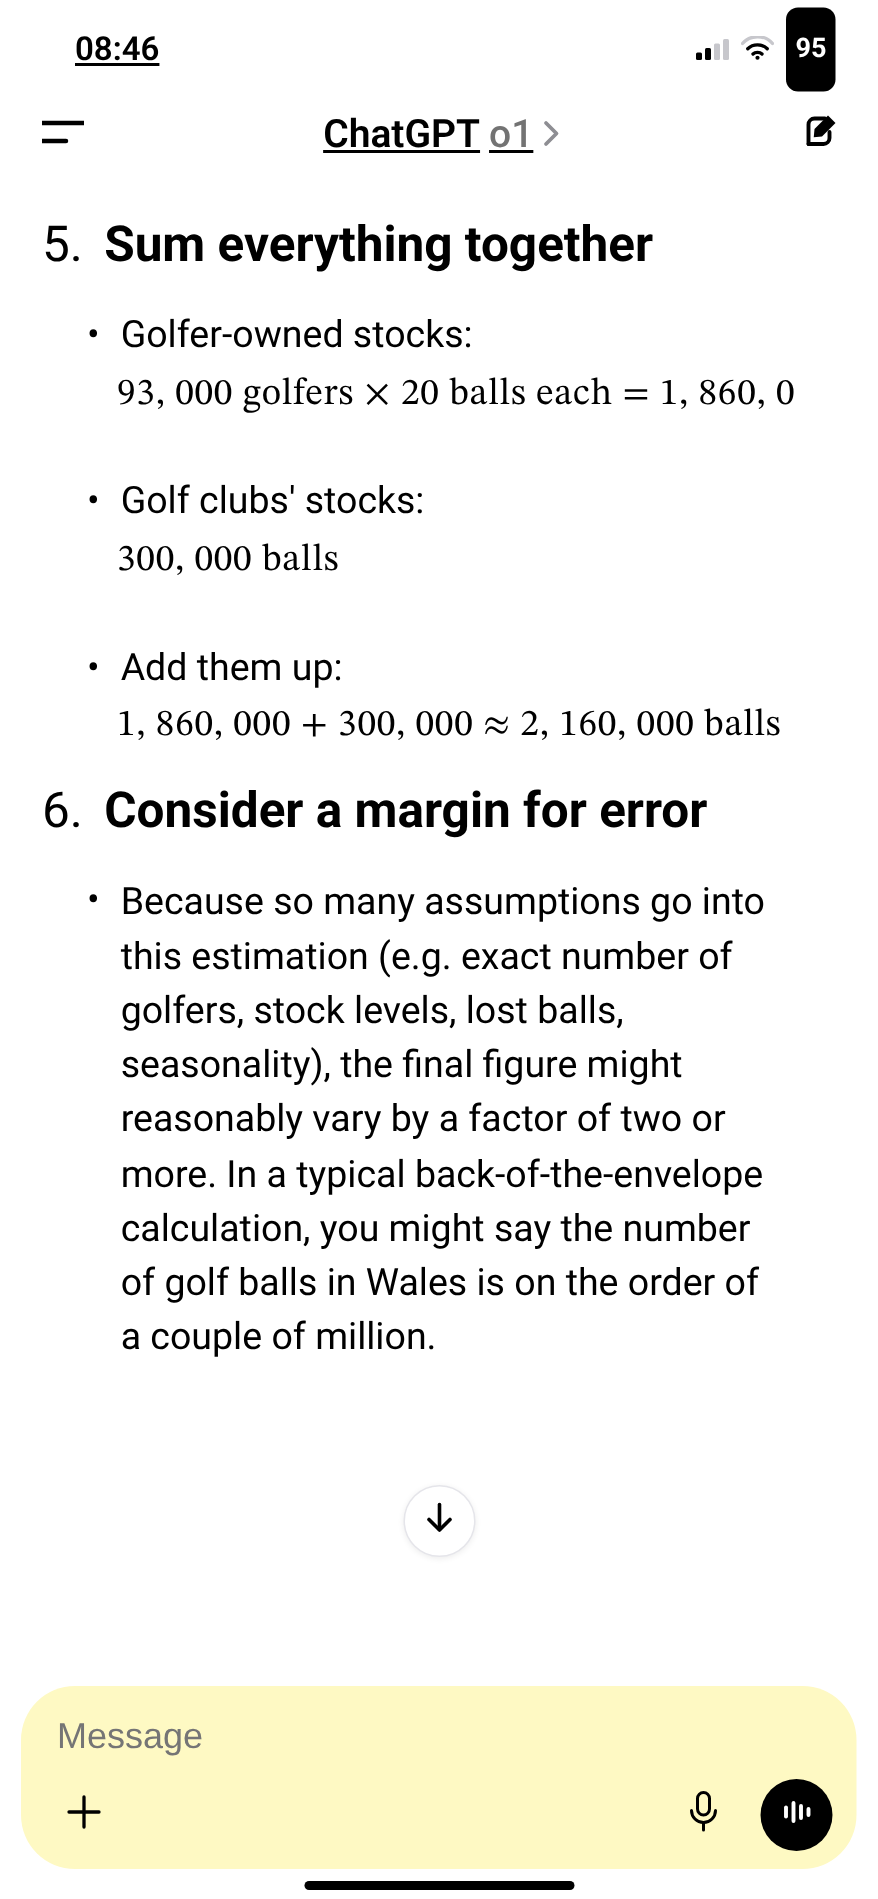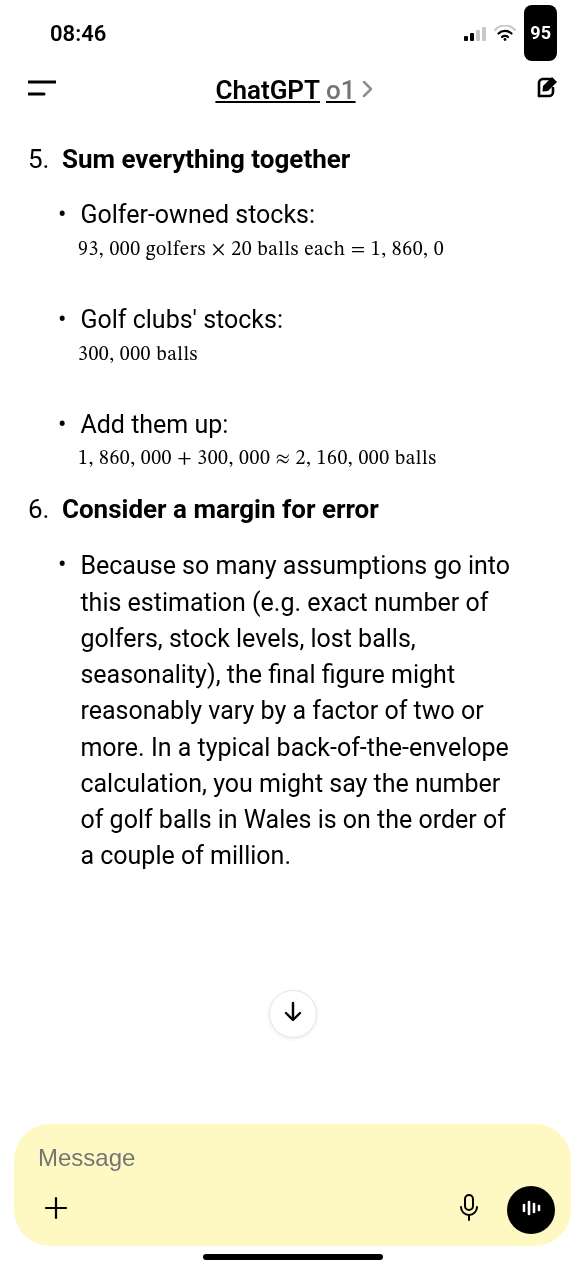--- a/index.html
+++ b/index.html
@@ -13,20 +13,21 @@
 
     
     .status-bar {
       display: flex;
       justify-content: space-between;
       align-items: center;
       padding: 10px 28px 0 50px;
       height: 56px;
       font-weight: 600;
       font-size: 22px;
+      text-decoration: underline;
     }
     .status-right {
       display: flex;
       align-items: center;
       gap: 8px;
     }
     .battery-pill {
       background:#000;
       color:#fff;
       border-radius:8px;
@@ -55,38 +56,38 @@
     .chevron { color:#8e8e93; font-size:24px; }
 
     
     .content {
       padding: 0 18px 0 28px;
     }
     .section {
       margin-top: 22px;
     }
     .section-heading {
-      font-size:26px;
+      font-size:33px;
       font-weight:400;
       margin-bottom: 24px;
     }
     .section-heading .num { margin-right:6px; }
     .section-heading .title { font-weight:700; }
 
     .bullet-row {
       display:flex;
       gap:14px;
       margin-left:30px;
       font-size:25px;
       line-height:1.35;
     }
     .bullet-dot { font-size:25px; line-height:1.35; }
     .math {
       font-family: "Cambria Math", "STIX Two Math", Georgia, "Times New Roman", serif;
-      font-size:20px;
+      font-size:25px;
       margin-left:50px;
       margin-top:6px;
       white-space: nowrap;
       overflow: hidden;
       letter-spacing:0.5px;
     }
     .block-spacer { height: 40px; }
 
     .para {
       margin-left:30px;

